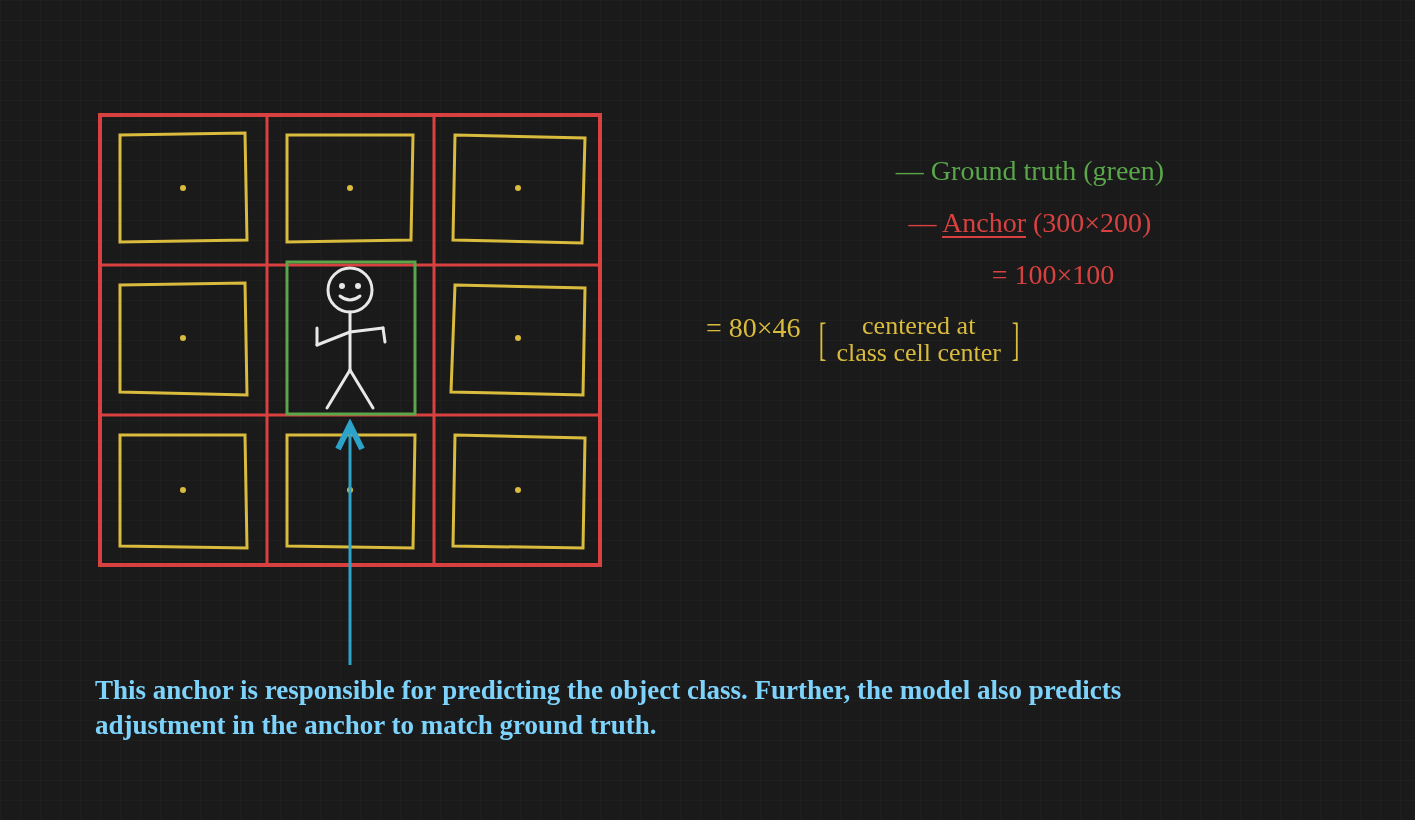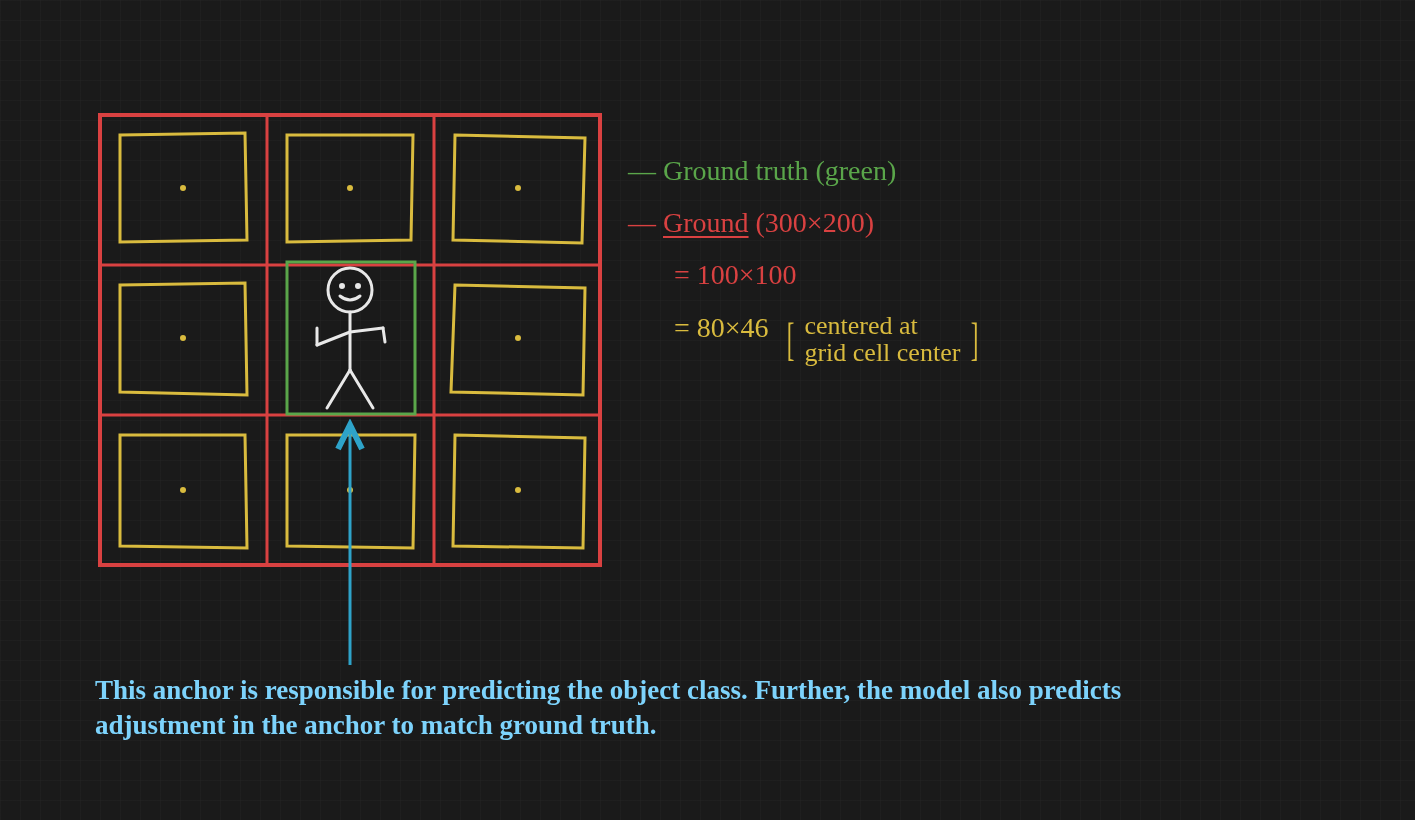--- a/index.html
+++ b/index.html
@@ -17,23 +17,24 @@
   }
   .diagram-area {
     position: absolute;
     left: 95px;
     top: 110px;
     width: 510px;
     height: 460px;
   }
   .legend-area {
     position: absolute;
-    left: 628px;
+    left: 660px;
     top: 155px;
     width: 740px;
+    text-align: center;
   }
   .legend-area .item {
     display: block;
     font-size: 28px;
     line-height: 1.15;
     margin-bottom: 20px;
     font-weight: 500;
   }
   .green-text { color: #5aa64a; }
   .red-text { color: #d94141; }
@@ -111,35 +112,35 @@
       <path d="M2 2 L10 6 L2 10" fill="none" stroke="#2ea3c9" stroke-width="2"></path>
     </marker>
   </defs>
   <line x1="350" y1="665" x2="350" y2="428" stroke="#2ea3c9" stroke-width="3" marker-end="url(#ah)"></line>
 </svg>
 
 <div class="legend-area">
   <span class="item green-text">— Ground truth (green)</span>
 
   <span class="item red-text">
-    <span class="chunk">— </span><span class="underline-dec">Ground</span><span class="chunk"> (300×200)</span>
+    <span class="chunk">— </span><span class="underline-dec">Anchor</span><span class="chunk"> (300×200)</span>
   </span>
 
   <span class="item red-text">
     <span class="sub">= 100×100</span>
   </span>
 
   <span class="item yellow-text" style="display:flex; align-items:flex-start; gap:14px;">
     <span style="display:inline-block;">
       <span class="sub">= 80×46</span>
     </span>
     <span class="bracket-note" style="font-size:26px;">
       <span style="font-size:46px; vertical-align:middle; display:inline-block; transform:scaleX(0.5) translateY(2px);">[</span>
       <span style="display:inline-block; vertical-align:middle; line-height:1.05;">
         <span>centered at</span><br>
-        <span>grid cell center</span>
+        <span>class cell center</span>
       </span>
       <span style="font-size:46px; vertical-align:middle; display:inline-block; transform:scaleX(0.5) translateY(2px);">]</span>
     </span>
   </span>
 </div>
 
 <div class="caption blue-text">This anchor is responsible for predicting the object class. Further, the model also predicts adjustment in the anchor to match ground truth.</div>
 
 </body></html>

